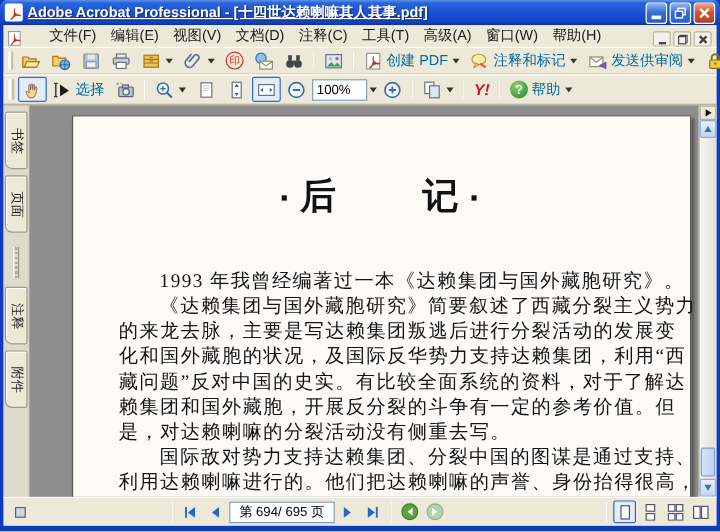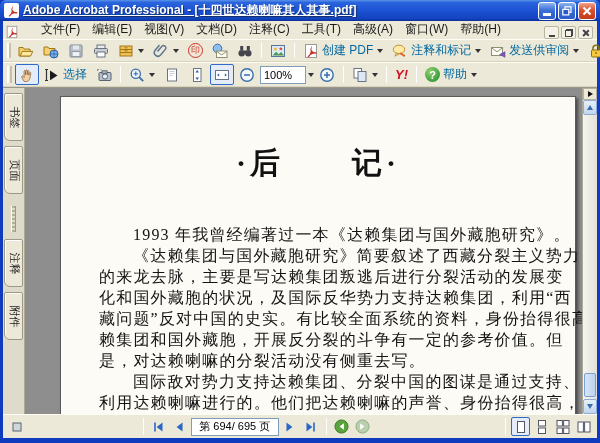--- a/index.html
+++ b/index.html
@@ -66,21 +66,21 @@
   .navstrip { width:22px; background:#dedbca; border-right:1px solid #aba894; display:flex; flex-direction:column; align-items:center; padding-top:5px; position:relative; }
   .navtab { width:19px; height:48px; margin-bottom:5px; background:#ece9d8; border:1px solid #9c9a86; border-radius:2px 2px 2px 6px;
     display:flex; align-items:center; justify-content:center; box-shadow:1px 1px 0 #fff inset; }
   .navtab span { transform:rotate(90deg); white-space:nowrap; font-size:11px; color:#222; }
   .nav-gap { height:40px; display:flex; align-items:center; justify-content:center; }
   .nav-splitter { width:5px; height:26px; border-left:1px solid #fff; border-right:1px solid #9c9a86; background:repeating-linear-gradient(180deg,#b4b09c 0 2px,#dedbca 2px 4px); }
 
   .docpane { flex:1; background:#8e8e8e; position:relative; overflow:hidden; }
   .page { position:absolute; left:35px; top:8px; right:6px; bottom:-20px; background:#fcfbf5;
     border:1px solid #5a5a5a; box-shadow:2px 2px 3px rgba(0,0,0,.5); }
-  .page-heading { margin-top:46px; text-align:center; font-family:Liberation Serif, serif; font-size:30px; font-weight:bold; color:#111; letter-spacing:4px; }
+  .page-heading { margin-top:46px; text-align:center; font-family:Liberation Mono, monospace; font-size:30px; font-weight:bold; color:#111; letter-spacing:4px; }
   .doc-lines { margin-top:40px; padding-left:38px; padding-right:16px; font-family:"Liberation Serif","DejaVu Serif",serif; font-size:16px; color:#141414; }
   .doc-line { line-height:21px; white-space:nowrap; letter-spacing:1.2px; }
   .doc-line.indent { padding-left:34px; }
 
   
   .scrollbar { width:15px; background:linear-gradient(90deg,#f6f5f0,#e2e0d6); border-left:1px solid #aba894; display:flex; flex-direction:column; }
   .panel-toggle { height:12px; background:#ece9d8; border:1px solid #b4b09c; display:flex; align-items:center; justify-content:center; }
   .tri-r { width:0; height:0; border-top:3px solid transparent; border-bottom:3px solid transparent; border-left:5px solid #111; }
   .scrollbtn { height:15px; background:linear-gradient(180deg,#e7f0fb,#c2d5ee); border:1px solid #8cabd8; border-radius:2px; display:flex; align-items:center; justify-content:center; }
   .tri-up { width:0; height:0; border-left:3.5px solid transparent; border-right:3.5px solid transparent; border-bottom:5px solid #3a6ea8; }
@@ -380,21 +380,21 @@
 
       <div class="docpane">
         <div class="page">
           <div class="page-heading">·后　　记·</div>
           <div class="doc-lines">
 
           <div class="doc-line indent">1993 年我曾经编著过一本《达赖集团与国外藏胞研究》。</div>
               <div class="doc-line indent">《达赖集团与国外藏胞研究》简要叙述了西藏分裂主义势力</div>
               <div class="doc-line">的来龙去脉，主要是写达赖集团叛逃后进行分裂活动的发展变</div>
               <div class="doc-line">化和国外藏胞的状况，及国际反华势力支持达赖集团，利用“西</div>
-              <div class="doc-line">藏问题”反对中国的史实。有比较全面系统的资料，身份抬得很高</div>
+              <div class="doc-line">藏问题”反对中国的史实。有比较全面系统的资料，对于了解达</div>
               <div class="doc-line">赖集团和国外藏胞，开展反分裂的斗争有一定的参考价值。但</div>
               <div class="doc-line">是，对达赖喇嘛的分裂活动没有侧重去写。</div>
               <div class="doc-line indent">国际敌对势力支持达赖集团、分裂中国的图谋是通过支持、</div>
               <div class="doc-line">利用达赖喇嘛进行的。他们把达赖喇嘛的声誉、身份抬得很高，</div>
             </div>
         </div>
       </div>
 
       <div class="scrollbar">
         <span class="panel-toggle">

